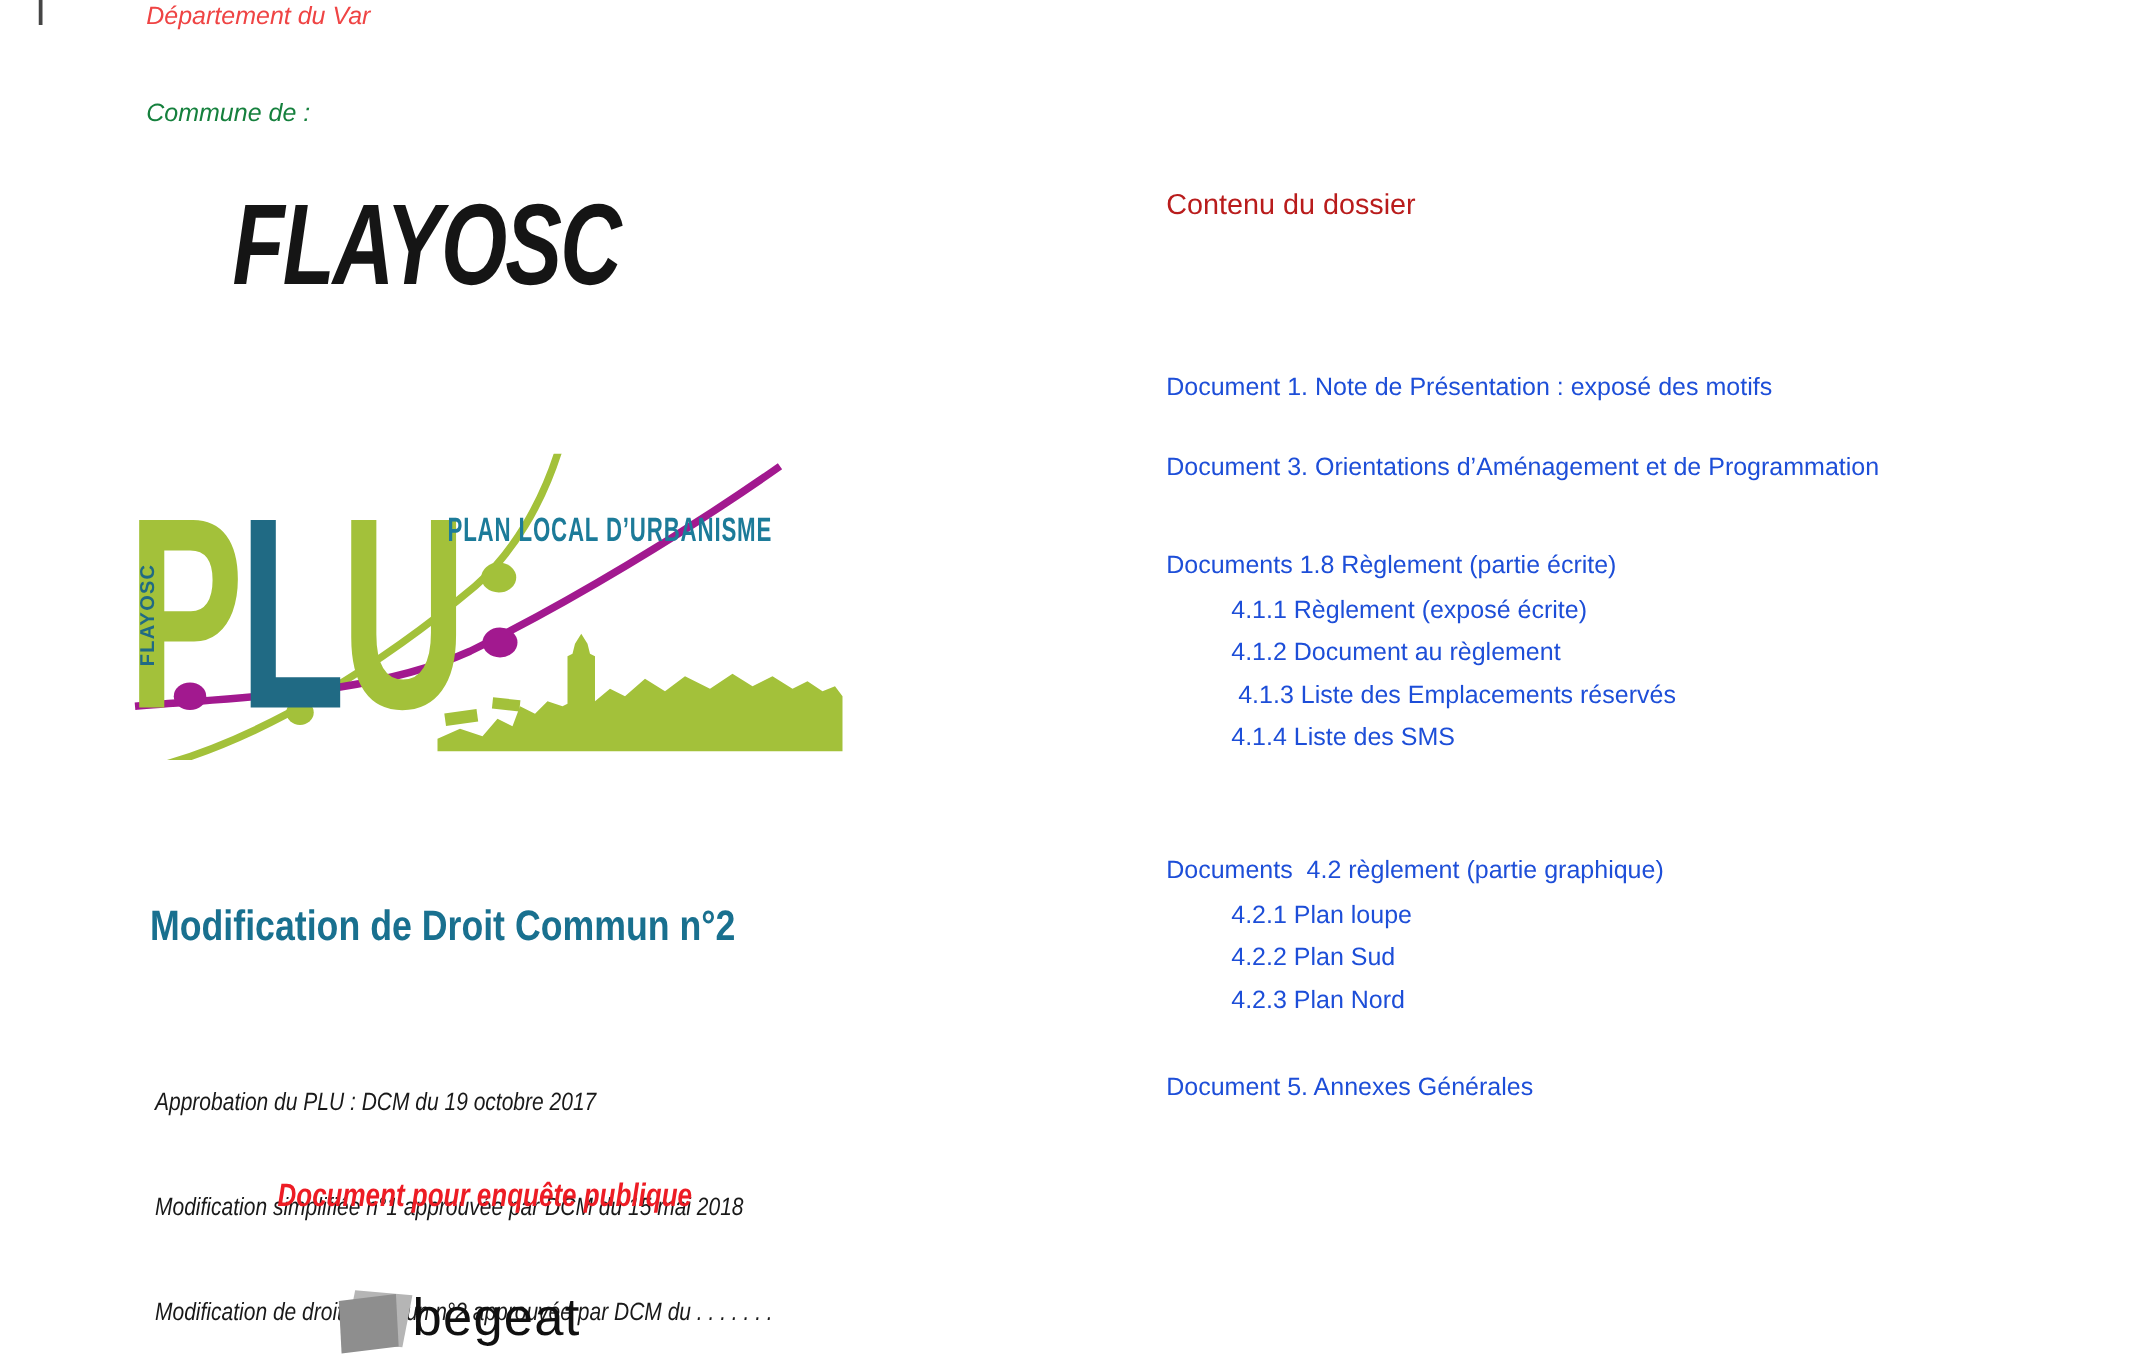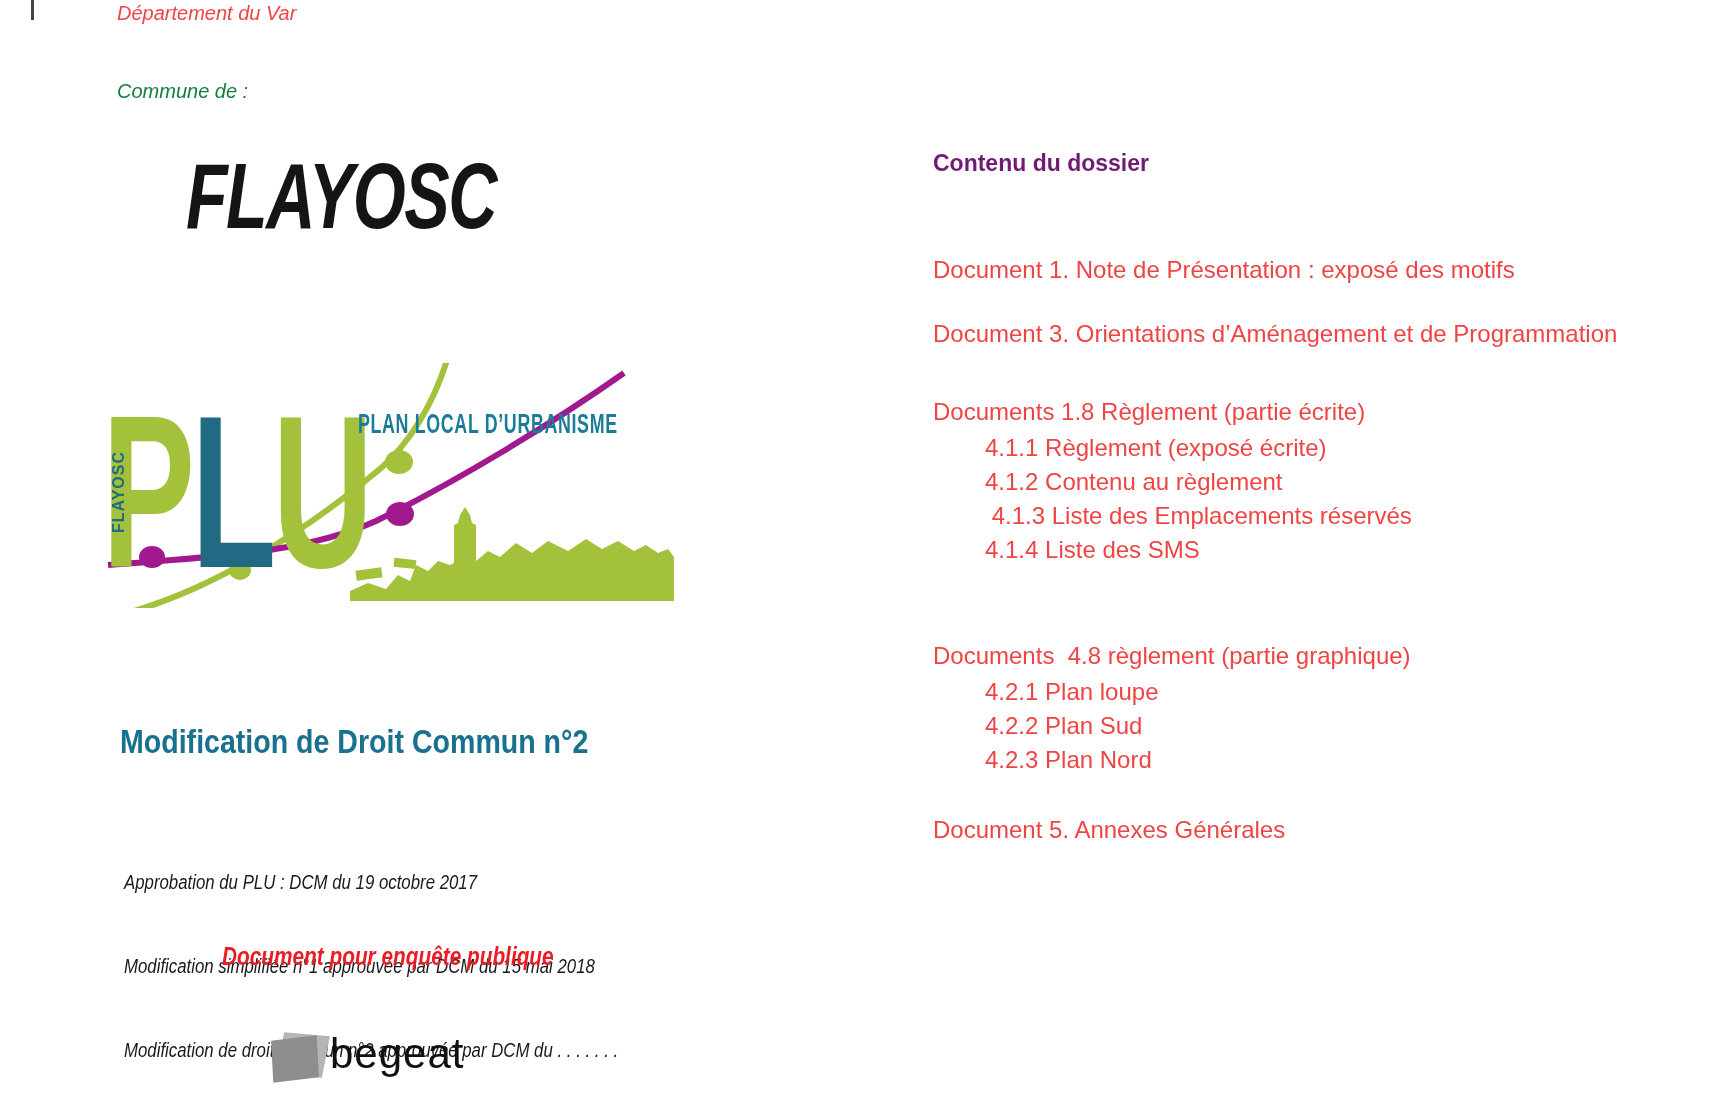--- a/index.html
+++ b/index.html
@@ -41,22 +41,22 @@
   .begeat{left:270px;top:1026px;width:200px;height:62px;}
   .begeat-icon{position:absolute;left:0;top:2px;width:60px;height:58px;}
   .begeat-icon .page-back{position:absolute;left:10px;top:6px;width:46px;height:42px;
           background:#b5b5b5;transform:rotate(5deg) skewX(-6deg);}
   .begeat-icon .page-front{position:absolute;left:2px;top:10px;width:46px;height:42px;
           background:#8e8e8e;transform:rotate(-7deg) skewX(-4deg);}
   .begeat-text{position:absolute;left:60px;top:4px;font-size:42px;color:#101010;
           letter-spacing:1px;text-align:right;}
 
   
-  .toc-heading{left:933px;top:150px;font-size:23px;font-weight:bold;color:#701a75;}
-  .toc-item{position:absolute;left:933px;font-size:24px;color:#ef4444;white-space:pre;}
+  .toc-heading{left:933px;top:150px;font-size:23px;font-weight:normal;color:#b91c1c;}
+  .toc-item{position:absolute;left:933px;font-size:20px;color:#1d4ed8;white-space:pre;margin-top:43px;}
   .toc-item.sub{left:985px;}
 </style>
 </head>
 <body>
 
 <div class="abs crop-mark"></div>
 
 <div class="abs dept">Département du Var</div>
 <div class="abs commune">Commune de :</div>
 <div class="abs flayosc">FLAYOSC</div>
@@ -104,20 +104,20 @@
     <div class="page-front"></div>
   </div>
   <div class="begeat-text">begeat</div>
 </div>
 
 <div class="abs toc-heading">Contenu du dossier</div>
 <div class="toc-item" style="top:256px">Document 1. Note de Présentation : exposé des motifs</div>
 <div class="toc-item" style="top:320px">Document 3. Orientations d’Aménagement et de Programmation</div>
 <div class="toc-item" style="top:398px">Documents 1.8 Règlement (partie écrite)</div>
 <div class="toc-item sub" style="top:434px">4.1.1 Règlement (exposé écrite)</div>
-<div class="toc-item sub" style="top:468px">4.1.2 Contenu au règlement</div>
+<div class="toc-item sub" style="top:468px">4.1.2 Document au règlement</div>
 <div class="toc-item sub" style="top:502px"> 4.1.3 Liste des Emplacements réservés</div>
 <div class="toc-item sub" style="top:536px">4.1.4 Liste des SMS</div>
-<div class="toc-item" style="top:642px">Documents  4.8 règlement (partie graphique)</div>
+<div class="toc-item" style="top:642px">Documents  4.2 règlement (partie graphique)</div>
 <div class="toc-item sub" style="top:678px">4.2.1 Plan loupe</div>
 <div class="toc-item sub" style="top:712px">4.2.2 Plan Sud</div>
 <div class="toc-item sub" style="top:746px">4.2.3 Plan Nord</div>
 <div class="toc-item" style="top:816px">Document 5. Annexes Générales</div>
 
 </body></html>

